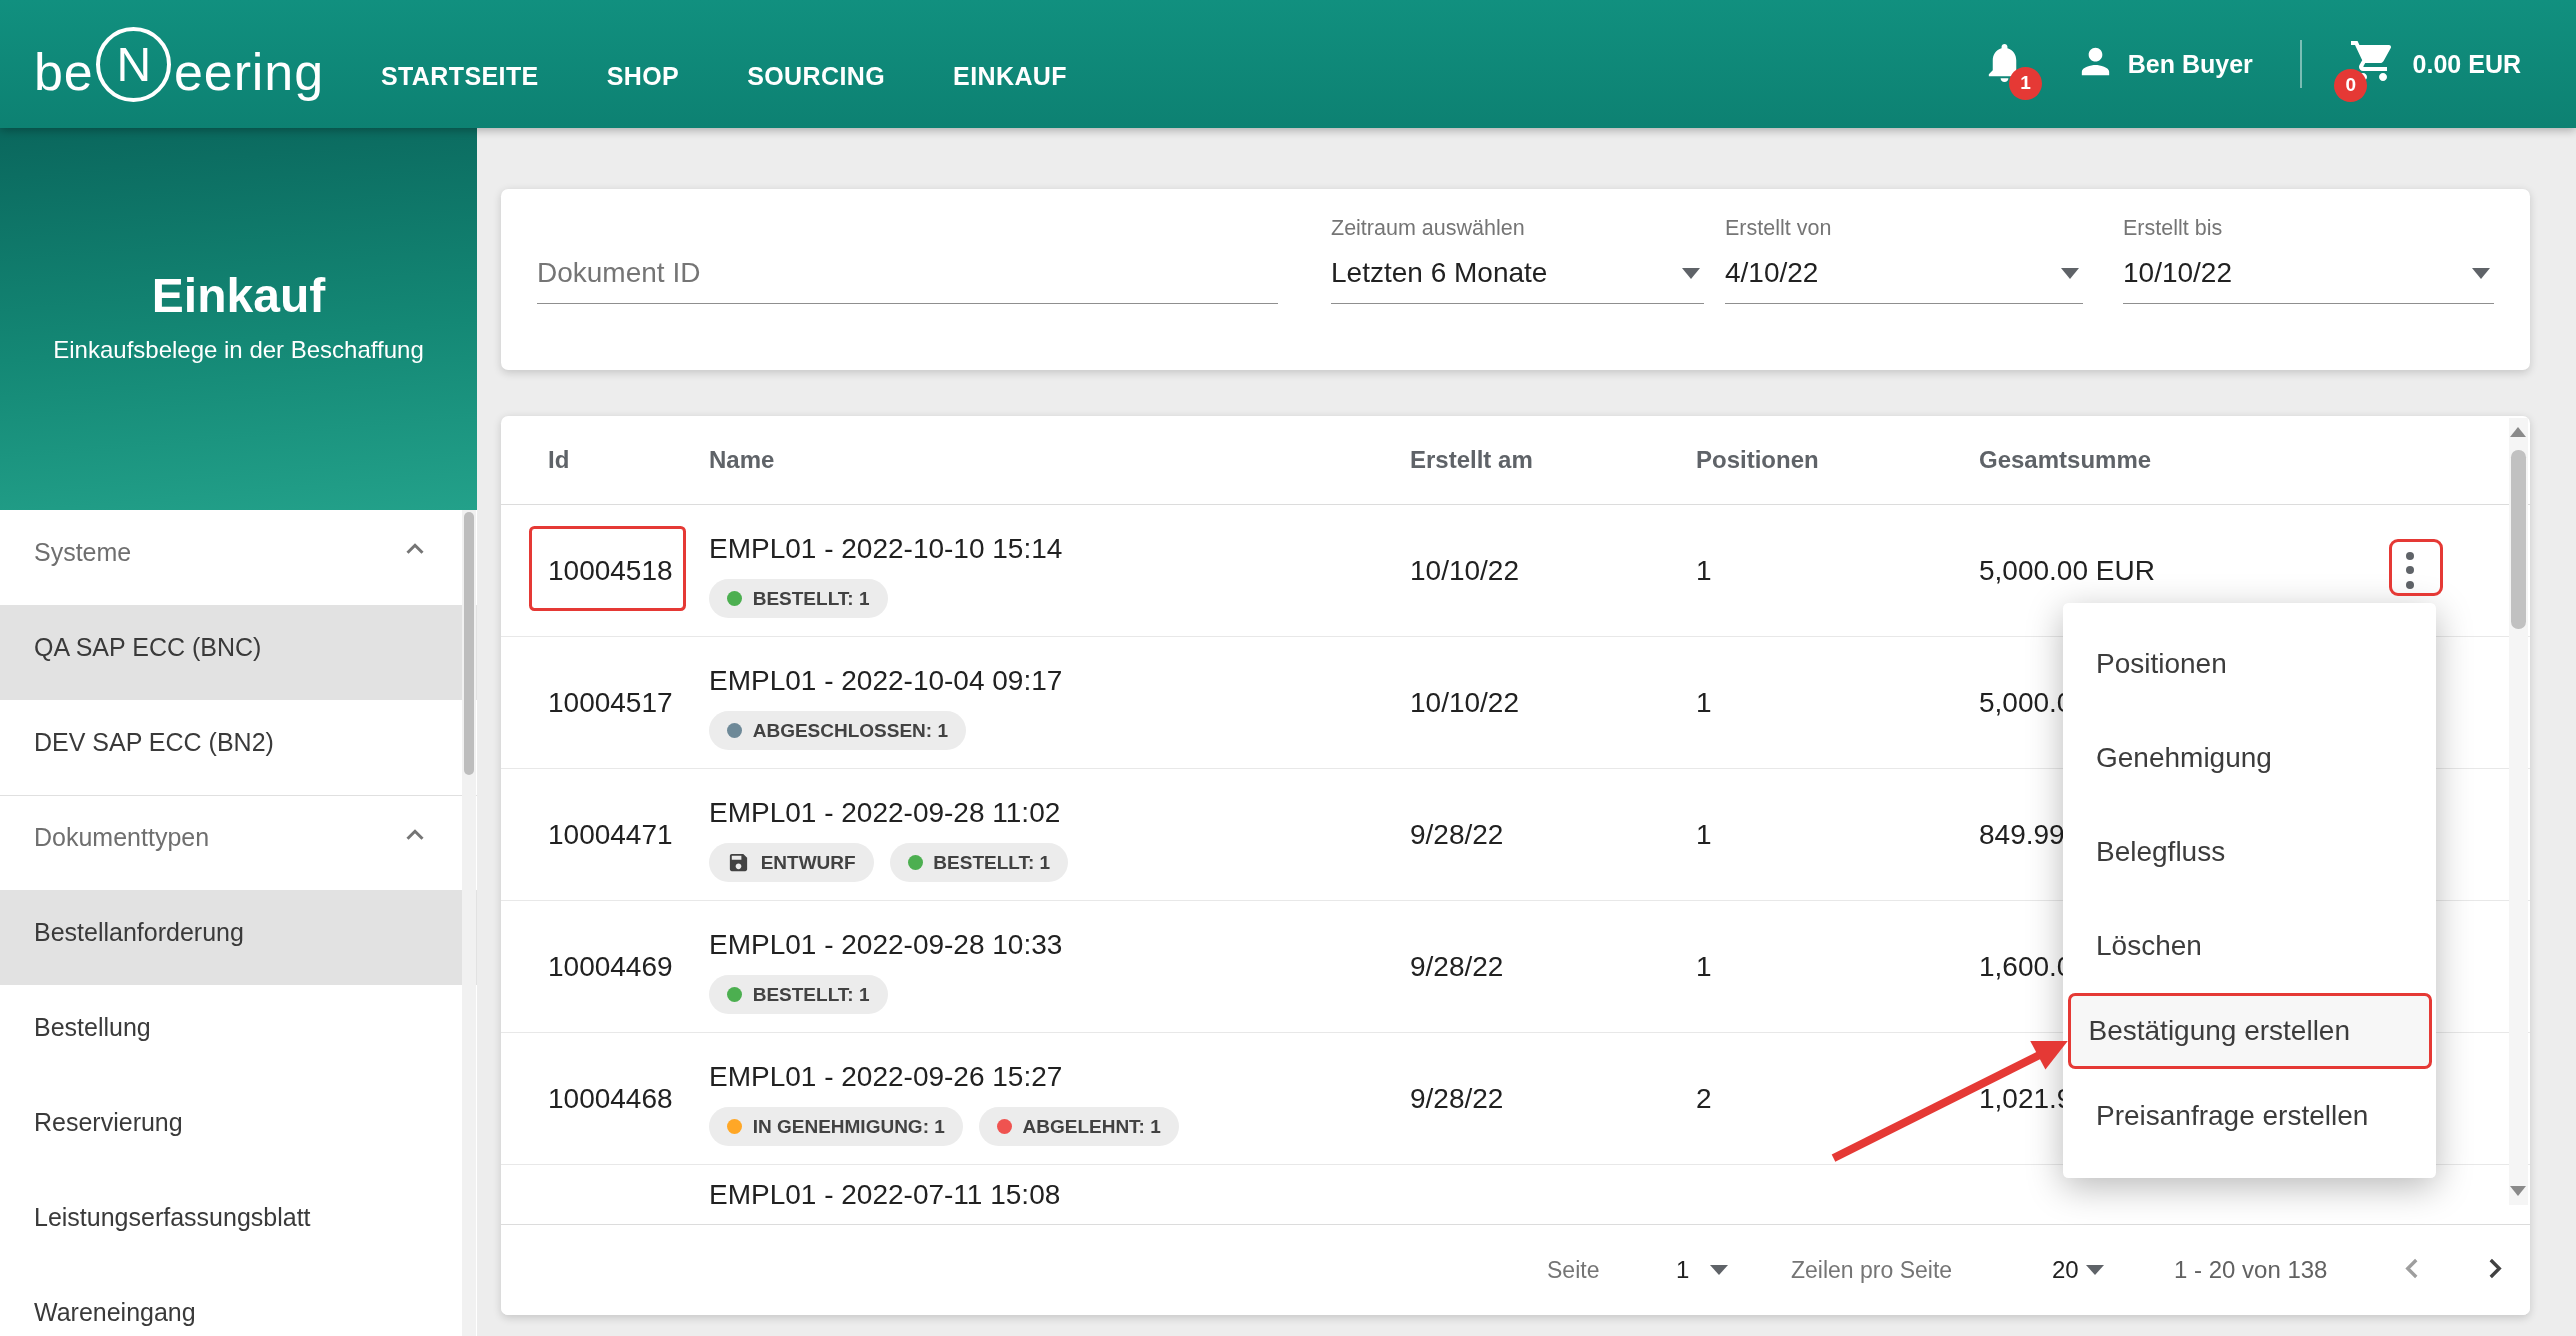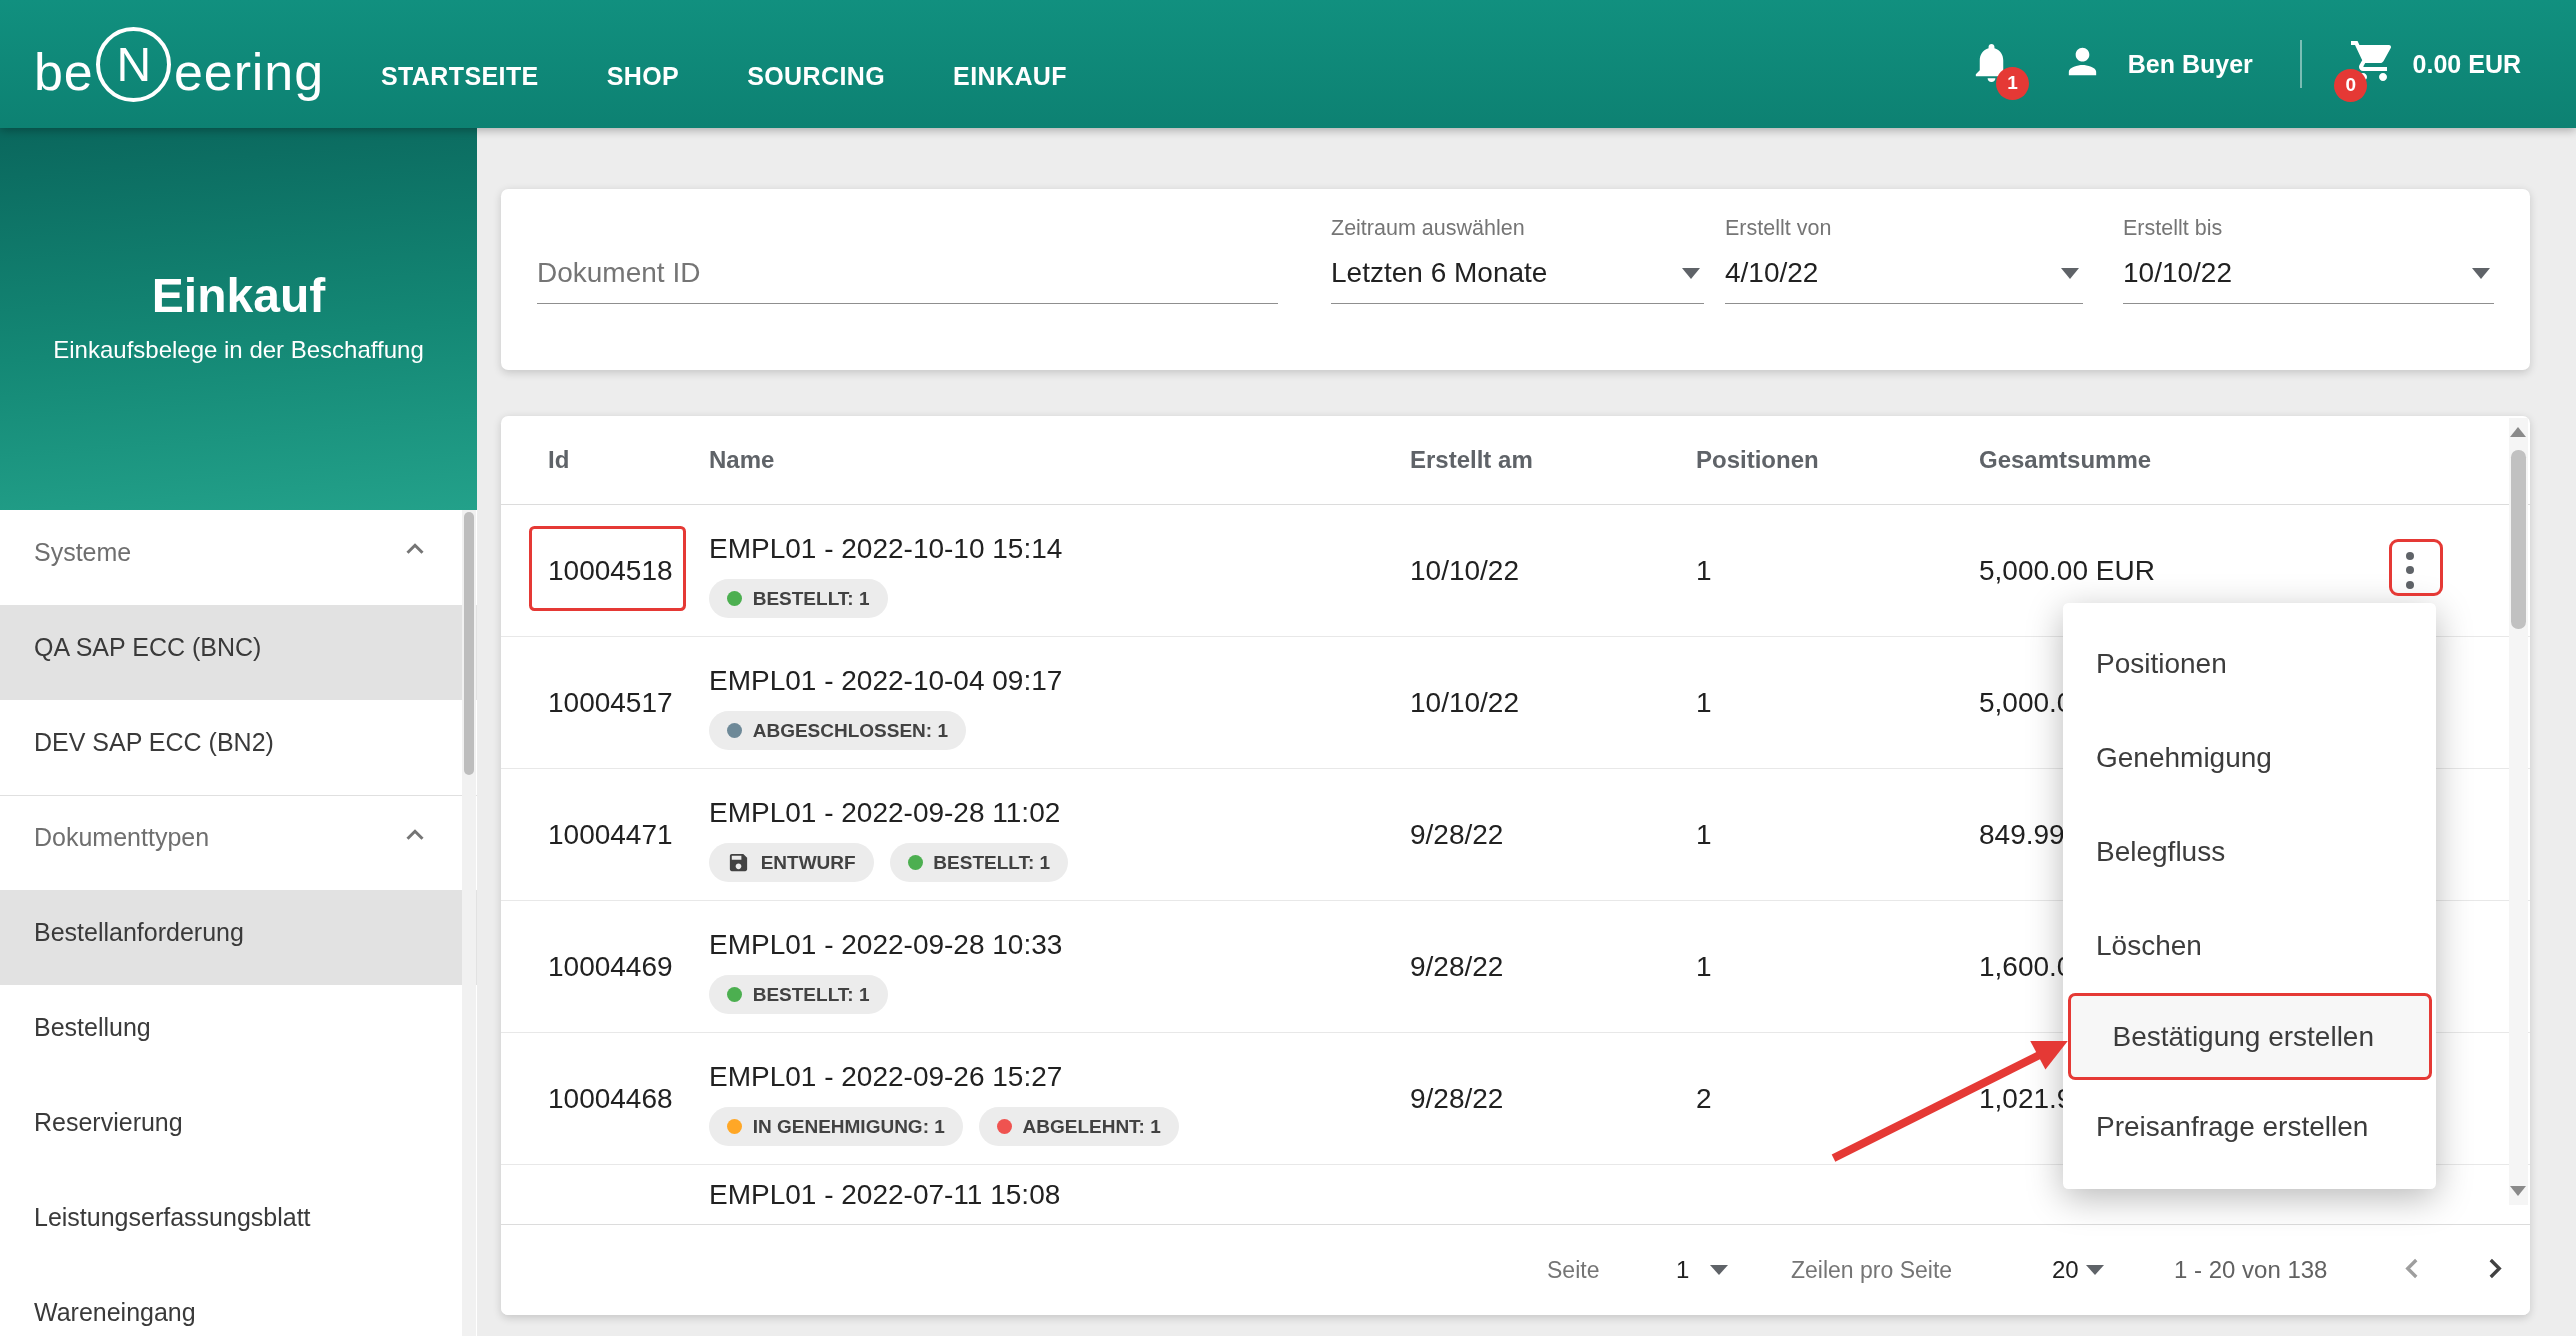--- a/index.html
+++ b/index.html
@@ -17,21 +17,21 @@
     display:flex; align-items:center; justify-content:center; font-size:48px; margin:0 2.7px; }
   .nav-menu { display:flex; gap:68px; margin-left:57px;margin-top:24px; }
   .nav-item { color:#fff; font-size:25px; font-weight:700; letter-spacing:0.4px; cursor:pointer; white-space:nowrap; }
   .nav-right { margin-left:auto; display:flex; align-items:center; gap:47px; margin-right:55px; }
   .icon-wrap { position:relative; display:flex; align-items:center; cursor:pointer; }
   .count-badge { position:absolute; min-width:33px; height:33px; padding:0 5.4px; border-radius:17px;
     background:#e53935; color:#fff; font-size:19px; font-weight:700;
     display:flex; align-items:center; justify-content:center; }
   .badge-bell { right:-14.3px; bottom:-10.7px; }
   .badge-cart { left:-14.3px; bottom:-10.7px; }
-  .nav-user { display:flex; align-items:center; gap:25px; color:#fff; font-size:25px; font-weight:700; cursor:pointer; }
+  .nav-user { display:flex; align-items:center; gap:12px; color:#fff; font-size:25px; font-weight:700; cursor:pointer; }
   .nav-divider { width:1.8px; height:48px; background:rgba(255,255,255,.45); }
   .nav-cart { display:flex; align-items:center; gap:16px; color:#fff; font-size:25px; font-weight:700; cursor:pointer; }
 
   
   .hero { position:absolute; left:0; top:128px; width:477px; height:382px;
     background:linear-gradient(175deg,#0a675d 0%,#148875 55%,#23a18a 100%); color:#fff; z-index:5; }
   .hero-title { position:absolute; top:140px; width:100%; text-align:center; font-size:48px; font-weight:700; }
   .hero-sub { position:absolute; top:208px; width:100%; text-align:center; font-size:24px; font-weight:400; }
 
   
@@ -101,21 +101,21 @@
   .tri-up { position:absolute; top:9px; left:1.8px; width:0; height:0;
     border-left:8px solid transparent; border-right:8px solid transparent; border-bottom:10.7px solid #8a8a8a; cursor:pointer; }
   .tbl-thumb { position:absolute; top:32px; left:2.7px; width:14.3px; height:179px; background:#c1c1c1; border-radius:7.2px; cursor:pointer; }
   .tri-down { position:absolute; bottom:9px; left:1.8px; width:0; height:0;
     border-left:8px solid transparent; border-right:8px solid transparent; border-top:10.7px solid #8a8a8a; cursor:pointer; }
 
   
   .ctx-menu { position:absolute; left:2063px; top:603px; width:373px; background:#fff; border-radius:5.4px;
     box-shadow:0 9px 36px rgba(0,0,0,.28); padding:14.3px 0; z-index:20; }
   .ctx-item { height:94px; display:flex; align-items:center; padding-left:33px; font-size:28px; color:#3c3c3c; cursor:pointer; white-space:nowrap; }
-  .ctx-item.highlight { margin:0 4.5px; border:3.6px solid #e53935; border-radius:7.2px; background:#f7f7f7; height:87px; padding-left:42px; }
+  .ctx-item.highlight { margin:0 4.5px; border:3.6px solid #e53935; border-radius:7.2px; background:#f7f7f7; height:76px; padding-left:18px; }
 
   
   .anno-box { position:absolute; border:3.6px solid #e53935; border-radius:5.4px; z-index:25; pointer-events:none; }
   .anno-id { left:529px; top:526px; width:157px; height:85px; }
   .anno-kebab { left:2389px; top:539px; width:54px; height:57px; border-radius:9px; }
   .anno-arrow-svg { position:absolute; left:0; top:0; width:2576px; height:1336px; z-index:26; pointer-events:none; }
 </style>
 </head>
 <body>
 

